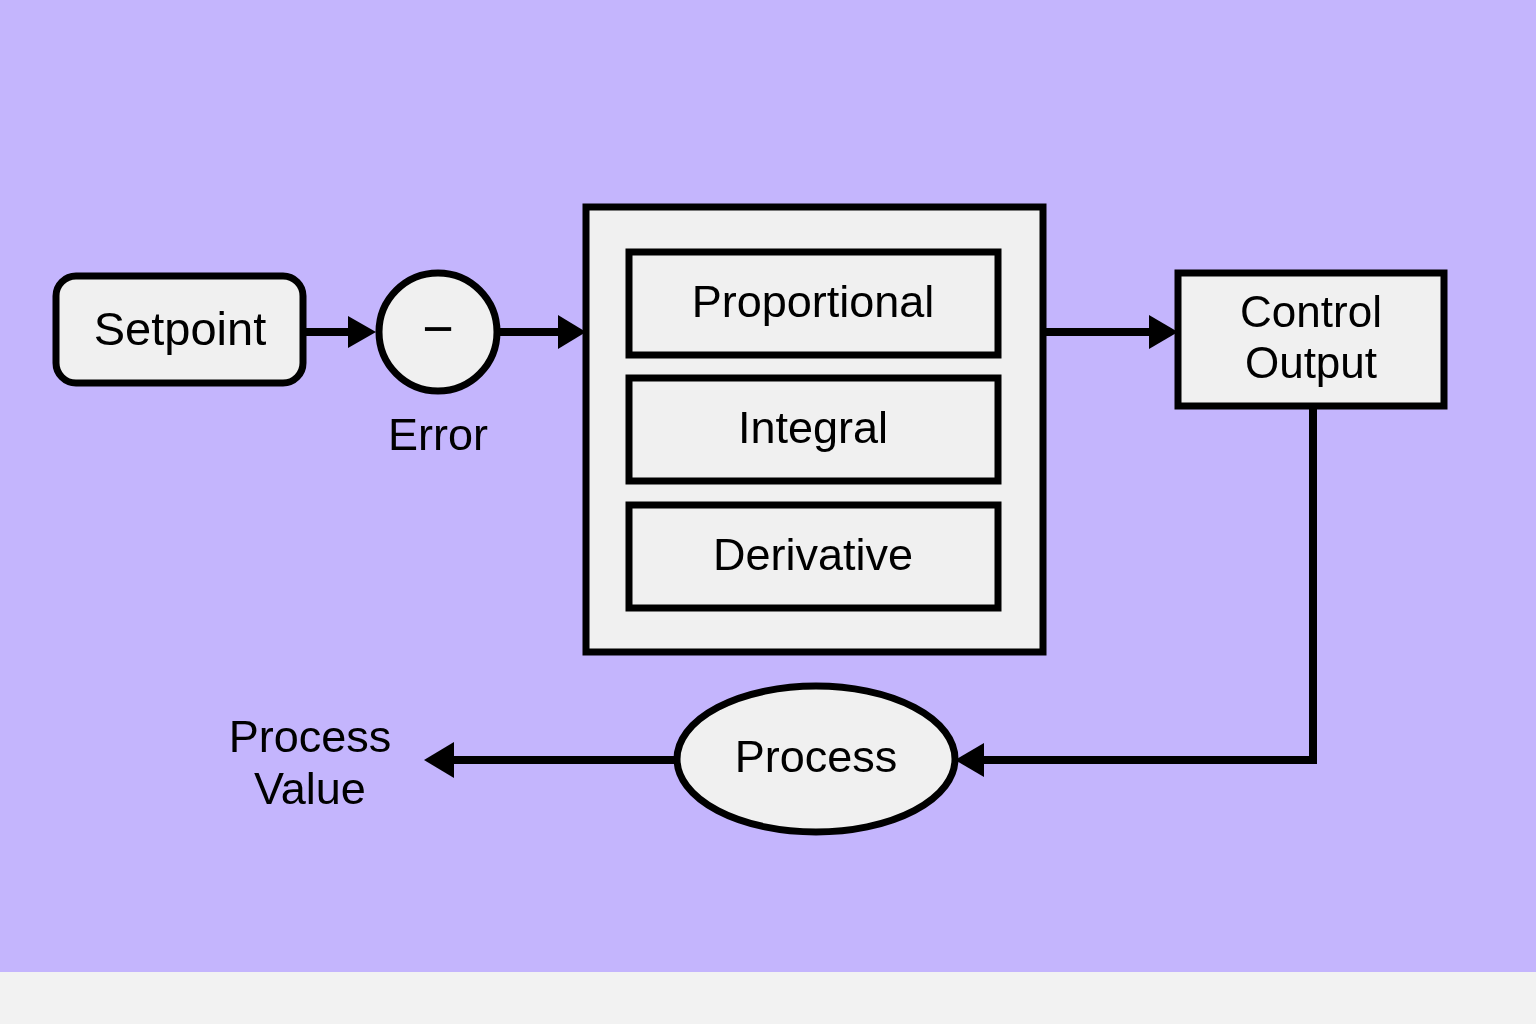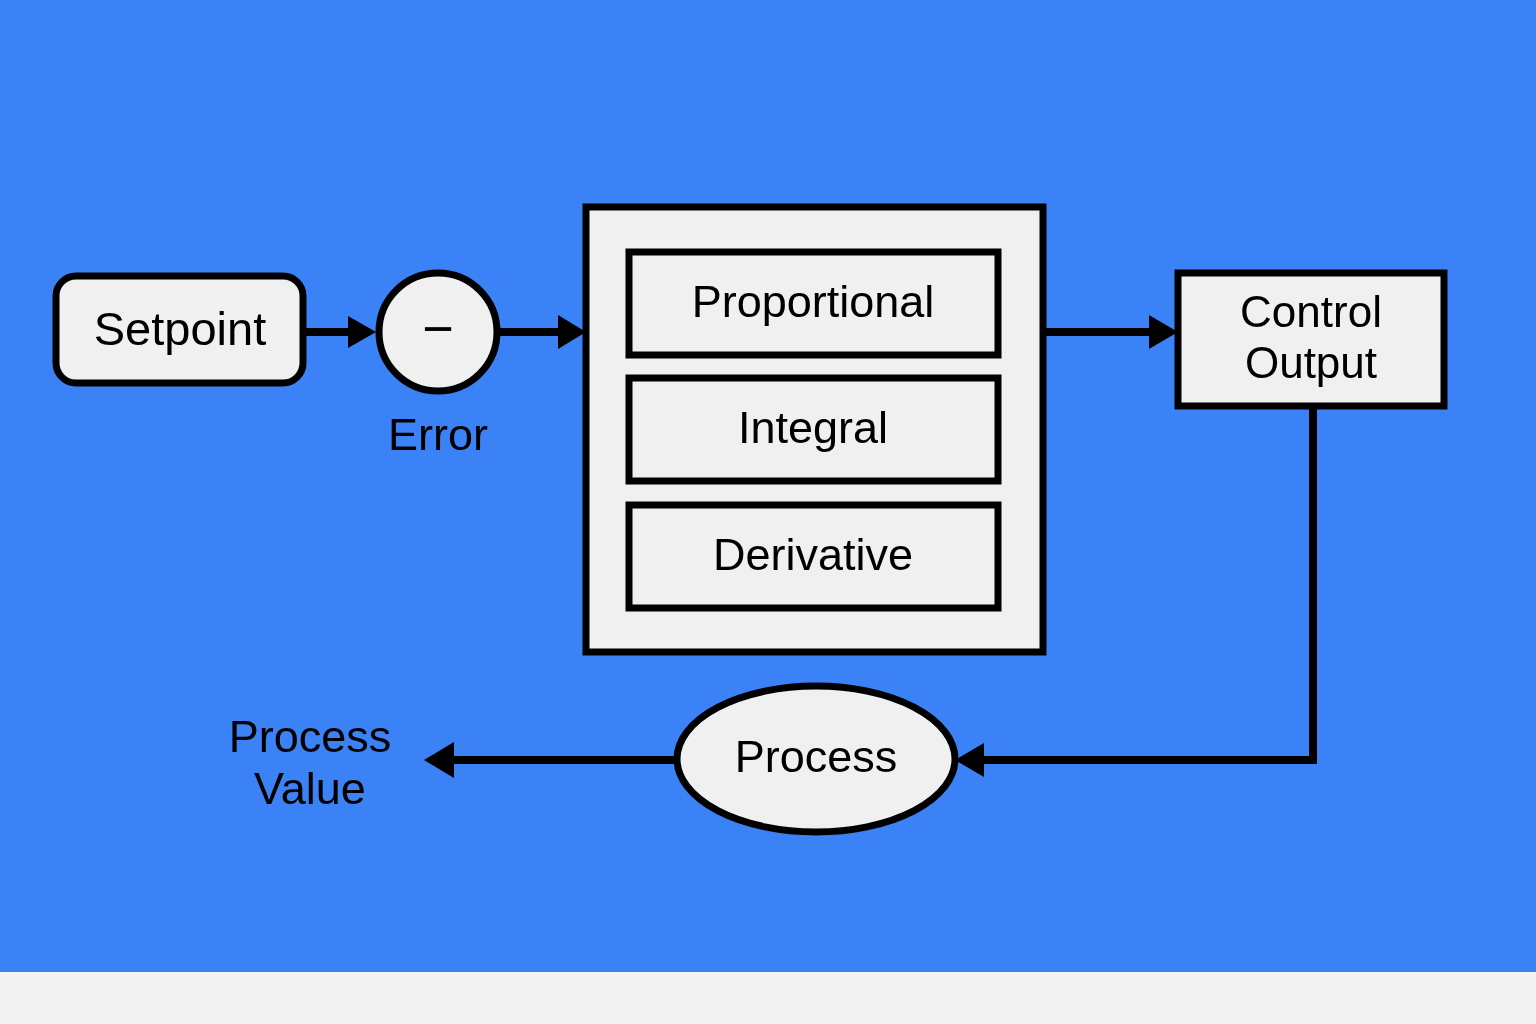--- a/index.html
+++ b/index.html
@@ -7,21 +7,21 @@
     padding: 0;
     background: #f2f2f2;
   }
   body {
     font-family: "Liberation Sans", sans-serif;
   }
   #stage {
     position: relative;
     width: 1536px;
     height: 972px;
-    background: #3b82f6;
+    background: #c4b5fd;
     overflow: hidden;
   }
   #diagram-svg {
     position: absolute;
     left: 0;
     top: 0;
     width: 1536px;
     height: 1024px;
   }
   .node-text {

